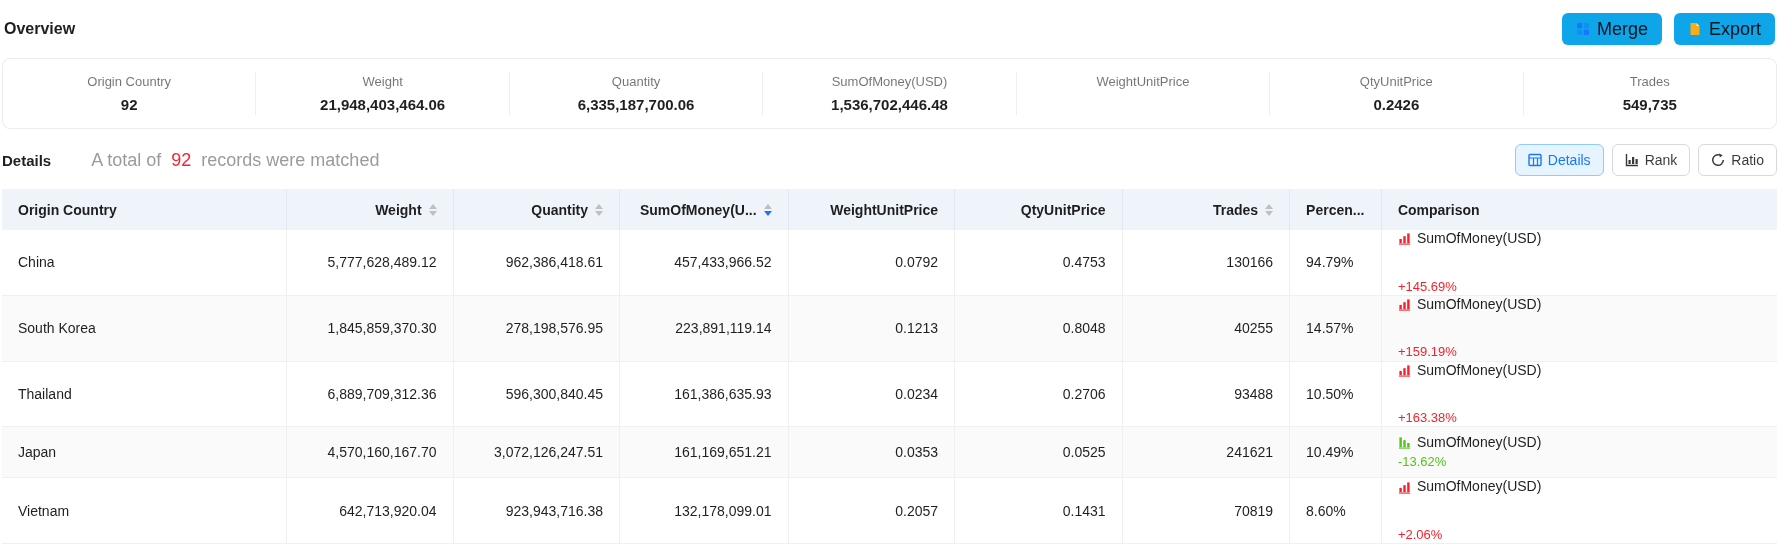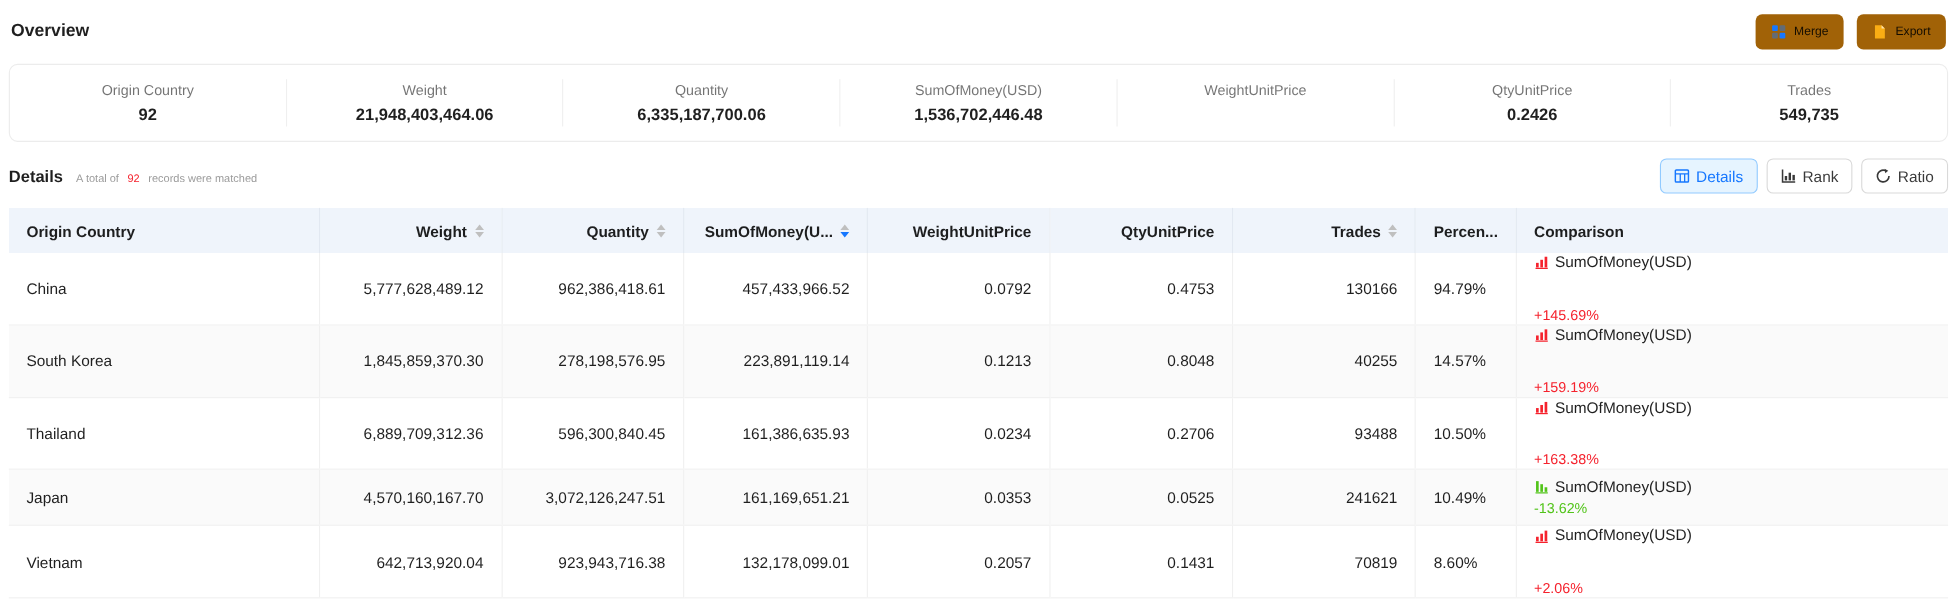--- a/index.html
+++ b/index.html
@@ -4,50 +4,50 @@
 <style>
   * { margin:0; padding:0; box-sizing:border-box; }
   html,body { width:1779px; height:559px; }
   body {
     background:#fff;
     font-family:"Liberation Sans", sans-serif;
     color:rgba(0,0,0,0.88);
     font-size:14px;
     overflow:hidden;
   }
-  .page { padding:0 8px; }
+  .page { padding:0 2px; }
 
   
   .topbar { display:flex; justify-content:space-between; align-items:center; padding:13px 2px 13px 2px; }
   .page-title { font-size:16px; font-weight:700; }
   .topbar-actions { display:flex; gap:12px; }
   .btn {
     display:inline-flex; align-items:center; gap:7px;
-    background:#a16207; border:none; border-radius:6px;
-    height:32px; padding:0 14px; font-size:11px; color:rgba(0,0,0,0.88);
+    background:#0ea5e9; border:none; border-radius:6px;
+    height:32px; padding:0 14px; font-size:18px; color:rgba(0,0,0,0.88);
     cursor:pointer; font-family:inherit;
   }
   .icon { display:inline-flex; width:14px; height:14px; }
   .icon svg { width:100%; height:100%; }
 
   
   .overview-card {
     display:flex; border:1px solid #ececec; border-radius:8px;
     padding:13px 0; background:#fff;
   }
   .stat { flex:1; text-align:center; padding:2px 8px; }
   .stat + .stat { border-left:1px solid #efefef; }
   .stat-label { font-size:13px; color:rgba(0,0,0,0.55); margin-bottom:7px; }
   .stat-value { font-size:15px; font-weight:700; color:rgba(0,0,0,0.88); }
 
   
   .details-bar { display:flex; justify-content:space-between; align-items:center; margin:15px 0 13px 0; }
   .details-left { display:flex; align-items:baseline; }
   .details-title { font-size:15px; font-weight:700; margin-right:12px; }
-  .summary { color:#9b9b9b; font-size:10px; }
+  .summary { color:#9b9b9b; font-size:18px;margin-left:28px; }
   .summary .count { color:#f5222d; margin:0 5px; }
   .view-switch { display:flex; gap:8px; }
   .view-btn {
     display:inline-flex; align-items:center; gap:6px;
     border:1px solid #d9d9d9; background:#fff; border-radius:6px;
     height:32px; padding:0 12px; font-size:14px; color:rgba(0,0,0,0.78);
     cursor:pointer; font-family:inherit;
   }
   .view-btn.active { color:var(--accent); border-color:#91caff; background:#e6f4ff; }
 

